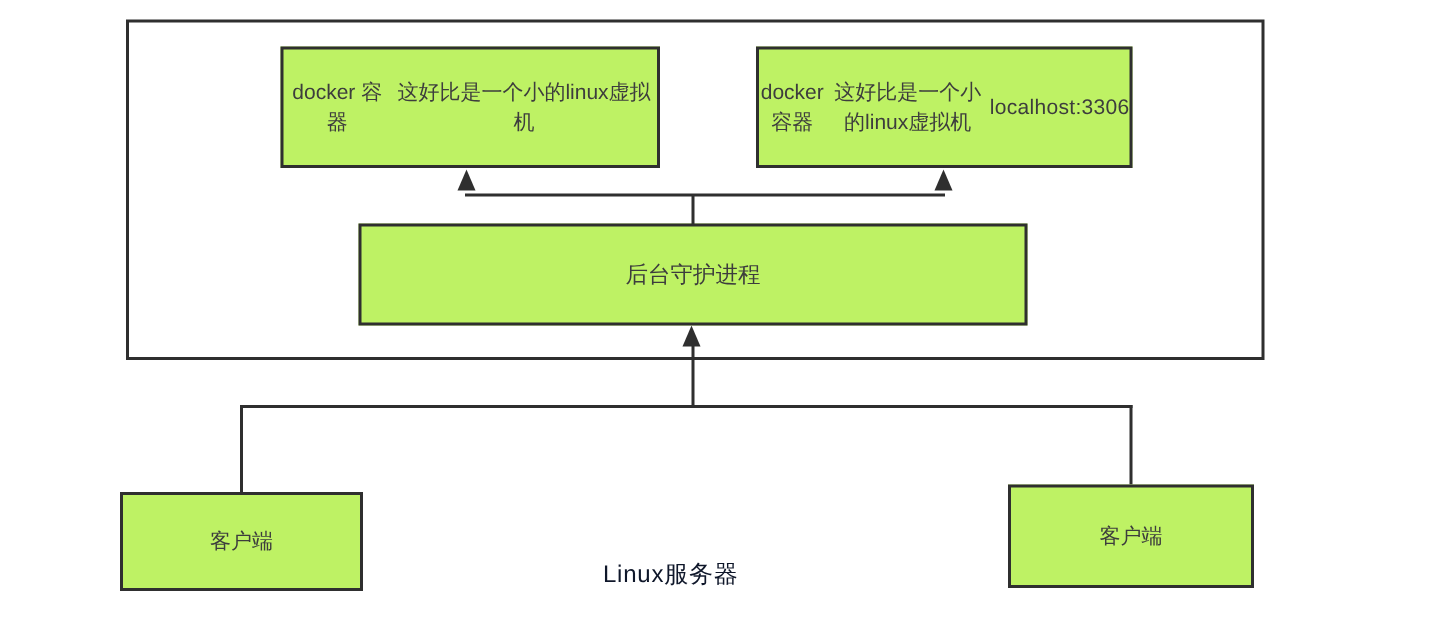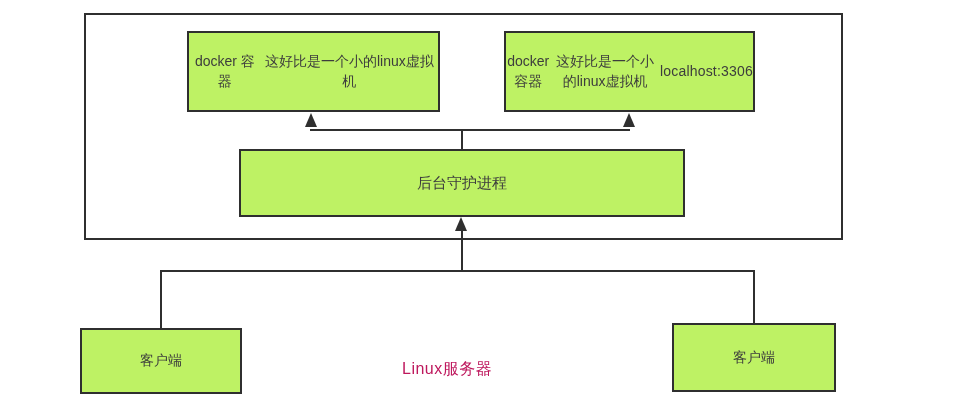--- a/index.html
+++ b/index.html
@@ -54,22 +54,22 @@
     position: absolute; width: 0; height: 0;
     border-left: 6px solid transparent;
     border-right: 6px solid transparent;
     border-bottom: 14px solid #2f2f2f;
   }
   .arrow-left-container  { left: 305px; top: 113px; }
   .arrow-right-container { left: 623px; top: 113px; }
   .arrow-daemon          { left: 455px; top: 217px; }
 
   .server-label {
-    position: absolute; left: 402px; top: 359px;
-    font-size: 16px; color: #be185d; letter-spacing: 0.5px;
+    position: absolute; left: 402px; top: 373px;
+    font-size: 16px; color: #0f172a; letter-spacing: 0.5px;
   }
 </style>
 </head>
 <body>
 
 <div class="canvas">
 
   <div class="server-boundary"></div>
 
   <div class="box container-box docker-left">

